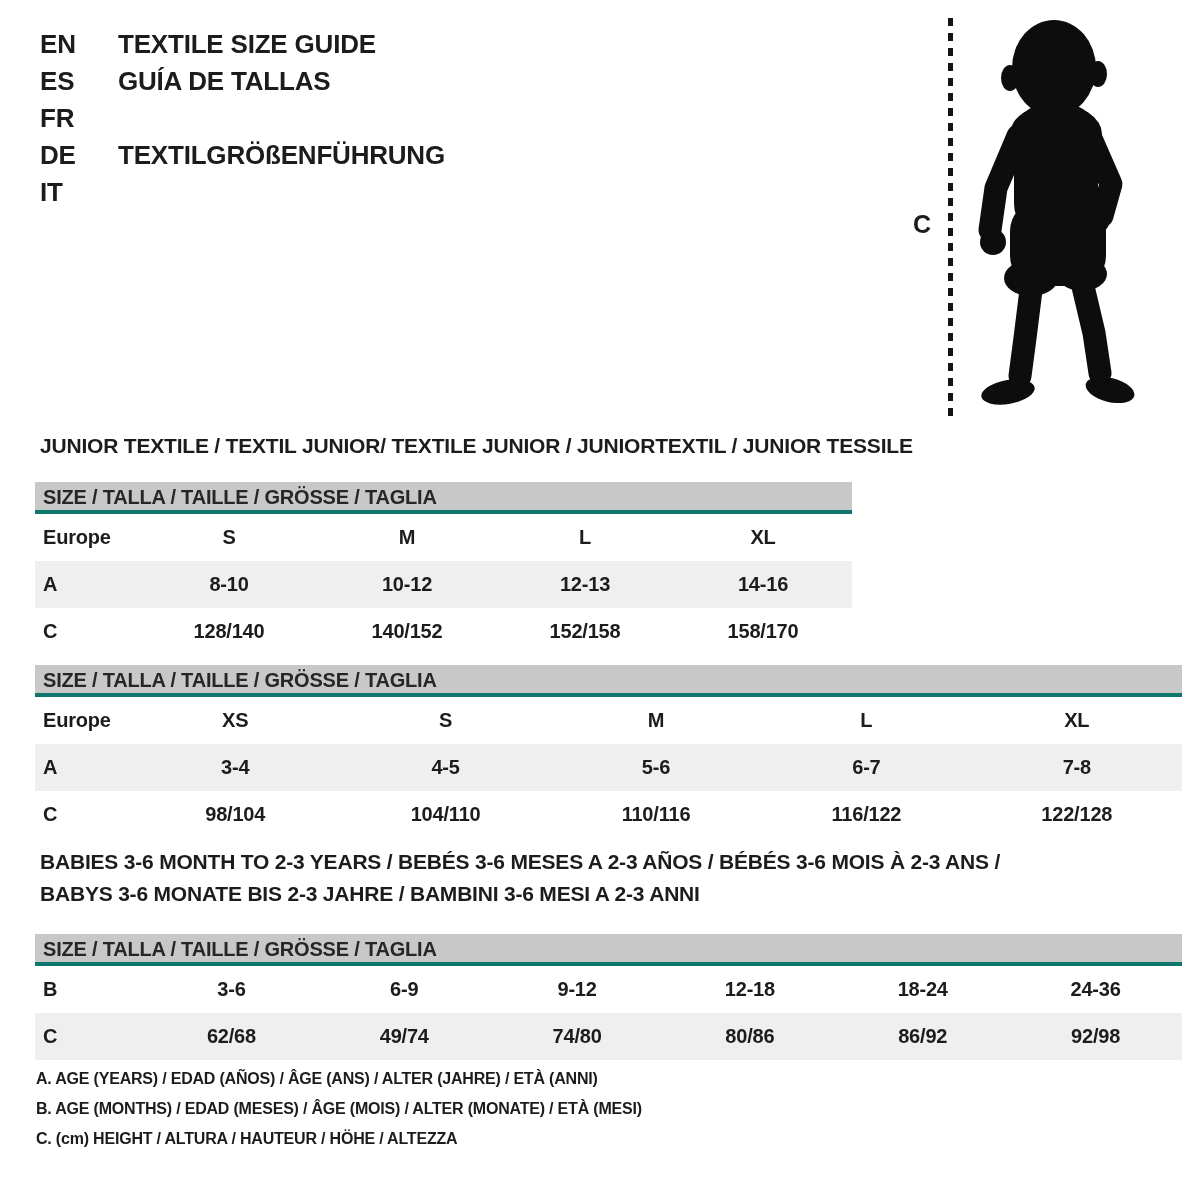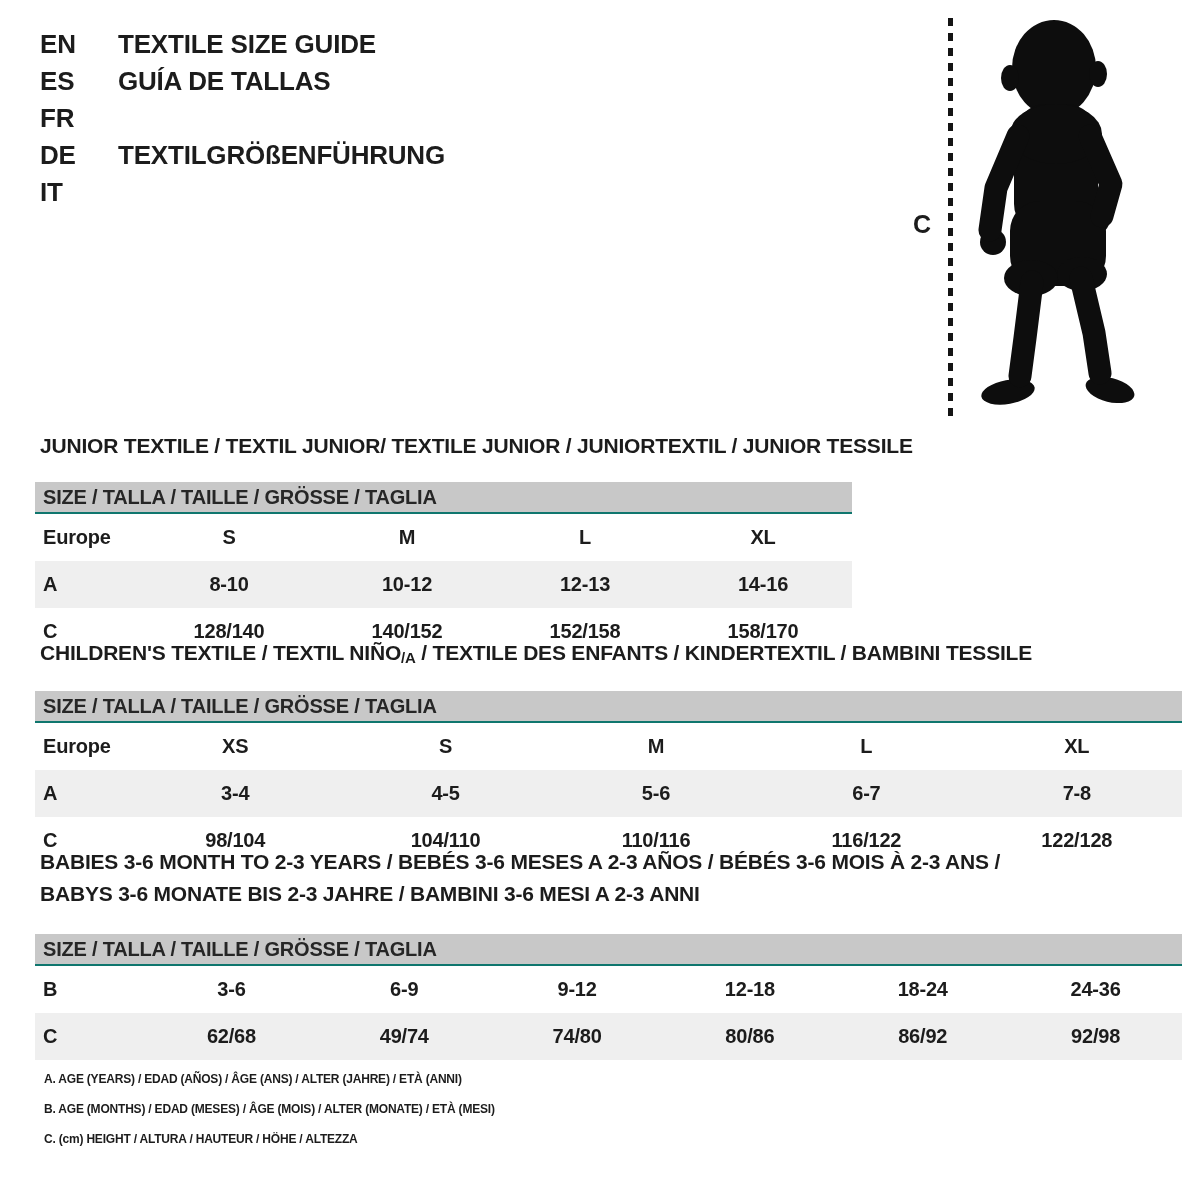--- a/index.html
+++ b/index.html
@@ -33,33 +33,33 @@
   .size-section { position: absolute; left: 35px; }
   .sec-junior   { top: 434px; width: 817px; }
   .sec-children { top: 641px; width: 1147px; }
   .sec-babies   { top: 846px; width: 1147px; }
   .sec-title { margin-left: 5px; font-size: 21px; line-height: 24px; white-space: nowrap; font-weight: 700; }
   .sec-babies .sec-title { line-height: 32px; }
   .subsize { font-size: 15px; position: relative; top: 3px; }
 
   .size-bar {
     margin-top: 24px; height: 32px; line-height: 30px;
-    background: #c8c8c8; border-bottom: 2px solid #0f766e;
+    background: #c8c8c8; border-bottom: 4px solid #0f766e;
     padding-left: 8px; font-size: 20px; color: #262626; white-space: nowrap;
   }
   table.size-table { border-collapse: collapse; table-layout: fixed; width: 100%; }
   .size-table td { height: 47px; font-size: 20px; text-align: center; vertical-align: middle; }
   .size-table td.lbl { text-align: left; padding-left: 8px; }
   tr.shade { background: #efefef; }
   col.lbl-col-junior { width: 105px; }
   col.lbl-col-children { width: 95px; }
   col.lbl-col-babies { width: 110px; }
 
   
-  .footnotes { position: absolute; left: 44px; top: 1064px; font-size: 12px; line-height: 30px; }
+  .footnotes { position: absolute; left: 36px; top: 1064px; font-size: 16px; line-height: 30px; }
   .footnote { white-space: nowrap; }
 </style>
 </head>
 <body>
 
 <div class="lang-block">
   <div class="lang-row">
     <span class="lang-code">EN</span>
     <span class="lang-title">TEXTILE SIZE GUIDE</span>
   </div>
@@ -137,21 +137,20 @@
         <td>128/140</td>
         <td>140/152</td>
         <td>152/158</td>
         <td>158/170</td>
       </tr>
     </tbody>
   </table>
 </section>
 
 <section class="size-section sec-children">
-  <h2 class="sec-title"><span>CHILDREN'S TEXTILE / TEXTIL NIÑO</span><span class="subsize">/A</span><span> / TEXTILE DES ENFANTS / KINDERTEXTIL / BAMBINI TESSILE</span></h2>
   <div class="size-bar">SIZE / TALLA / TAILLE / GRÖSSE / TAGLIA</div>
   <table class="size-table">
     <colgroup>
         <col class="lbl-col-children">
         <col>
         <col>
         <col>
         <col>
         <col>
       </colgroup>

